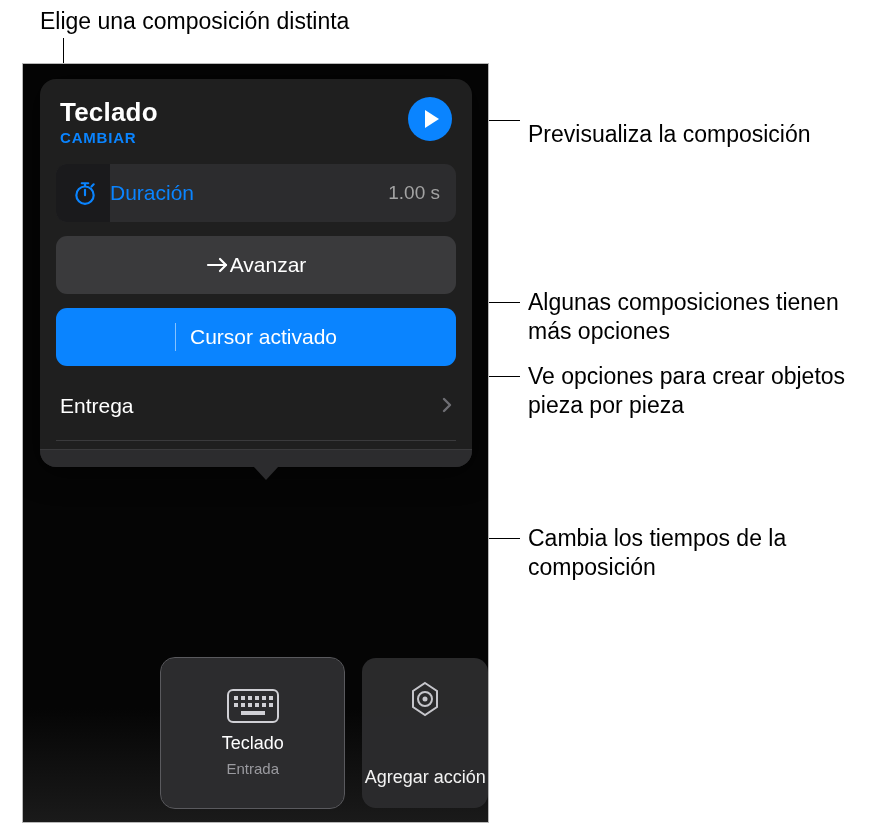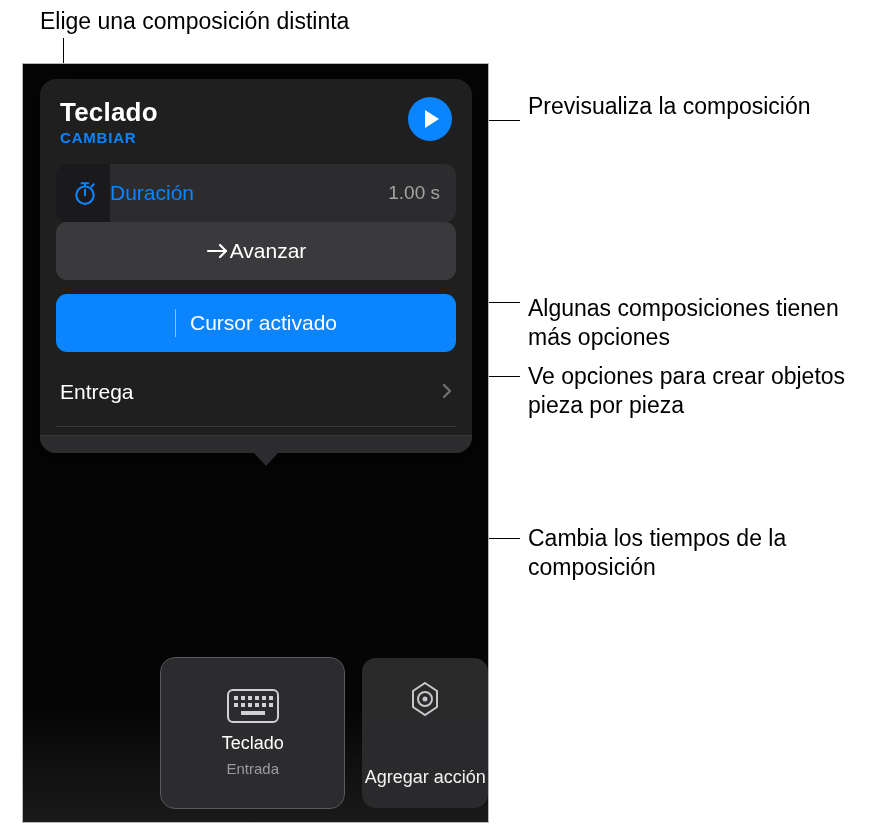--- a/index.html
+++ b/index.html
@@ -90,20 +90,21 @@
     flex-shrink: 0;
   }
   .play-btn svg { margin-left: 3px; }
   .duration-row {
     background: #2c2c2e;
     border-radius: 11px;
     height: 58px;
     display: flex;
     align-items: center;
     padding: 0 16px;
+    margin-bottom: 14px;
     position: relative;
     overflow: hidden;
   }
   .duration-fill {
     position: absolute;
     left: 0; top: 0; bottom: 0;
     width: 54px;
     background: #1a1a1c;
   }
   .duration-content {
@@ -223,24 +224,24 @@
   .card-icon { color: #d0d0d5; margin-bottom: 4px; }
   .card2 { opacity: 0.95; width: 130px; overflow:hidden; }
   .card2 .card-title { white-space: nowrap; margin-top: 38px; }
 </style>
 </head>
 <body>
 
 <div class="top-callout">Elige una composición distinta</div>
 <div class="top-callout-line"></div>
 
-<div class="right-callout" style="top:92px; left:528px;">Previsualiza la composición</div>
+<div class="right-callout" style="top:120px; left:528px;">Previsualiza la composición</div>
 <div class="right-line" style="top:120px; left:455px; width:65px;"></div>
 
-<div class="right-callout" style="top:288px; left:528px; width:340px;margin-top:6px;">Algunas composiciones tienen más opciones</div>
+<div class="right-callout" style="top:288px; left:528px; width:340px;">Algunas composiciones tienen más opciones</div>
 <div class="right-line" style="top:302px; left:455px; width:65px;"></div>
 
 <div class="right-callout" style="top:362px; left:528px; width:340px;">Ve opciones para crear objetos pieza por pieza</div>
 <div class="right-line" style="top:376px; left:455px; width:65px;"></div>
 
 <div class="right-callout" style="top:524px; left:528px; width:340px;">Cambia los tiempos de la composición</div>
 <div class="right-line" style="top:538px; left:442px; width:78px;"></div>
 
 <div class="frame">
 

